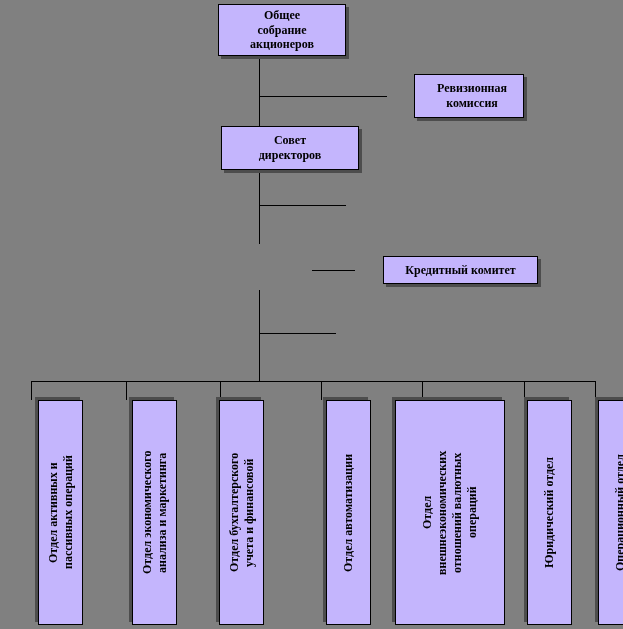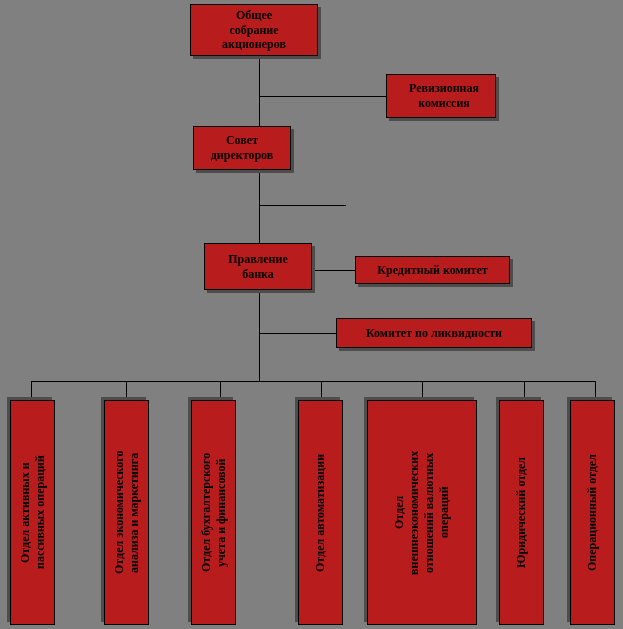--- a/index.html
+++ b/index.html
@@ -18,30 +18,31 @@
   #canvas {
     position: absolute;
     left: 0; top: 0;
     width: 623px;
     height: 629px;
   }
   .node {
     position: absolute;
     box-sizing: border-box;
     border: 1px solid #000;
-    background: #b91c1c;
+    background: #c4b5fd;
     display: flex;
     align-items: center;
     justify-content: center;
     text-align: center;
     font-weight: bold;
     font-size: 12px;
     line-height: 1.22;
     padding: 2px;
     z-index: 3;
+    margin-left: 28px;
   }
   .node.shadowed {
     box-shadow: 3px 3px 0 0 #4d4d4d;
   }
   .node .label {
     display: block;
     white-space: pre-line;
   }
   .vert {
     writing-mode: vertical-rl;
@@ -92,38 +93,31 @@
     <span class="label">Общее
 собрание
 акционеров</span>
   </div>
 
   <div class="node shadowed" style="left:386px; top:74px; width:110px; height:44px;padding-left:8px;">
     <span class="label">Ревизионная
 комиссия</span>
   </div>
 
-  <div class="node shadowed" style="left:193px; top:126px; width:98px; height:44px;">
+  <div class="node shadowed" style="left:193px; top:126px; width:138px; height:44px;">
     <span class="label">Совет
 директоров</span>
   </div>
 
 
-  <div class="node shadowed" style="left:204px; top:243px; width:108px; height:47px;">
-    <span class="label">Правление
-банка</span>
-  </div>
 
   <div class="node shadowed" style="left:355px; top:256px; width:155px; height:28px;align-items:center;">
     <span class="label">Кредитный комитет</span>
   </div>
 
-  <div class="node shadowed" style="left:336px; top:318px; width:196px; height:30px;">
-    <span class="label">Комитет по ликвидности</span>
-  </div>
 
   <div class="node shadowed vert" style="left:10px; top:400px; width:45px; height:225px;">
     <span class="label">Отдел активных и
 пассивных операций</span>
   </div>
 
   <div class="node shadowed vert" style="left:104px; top:400px; width:45px; height:225px;">
     <span class="label">Отдел экономического
 анализа и маркетинга</span>
   </div>

